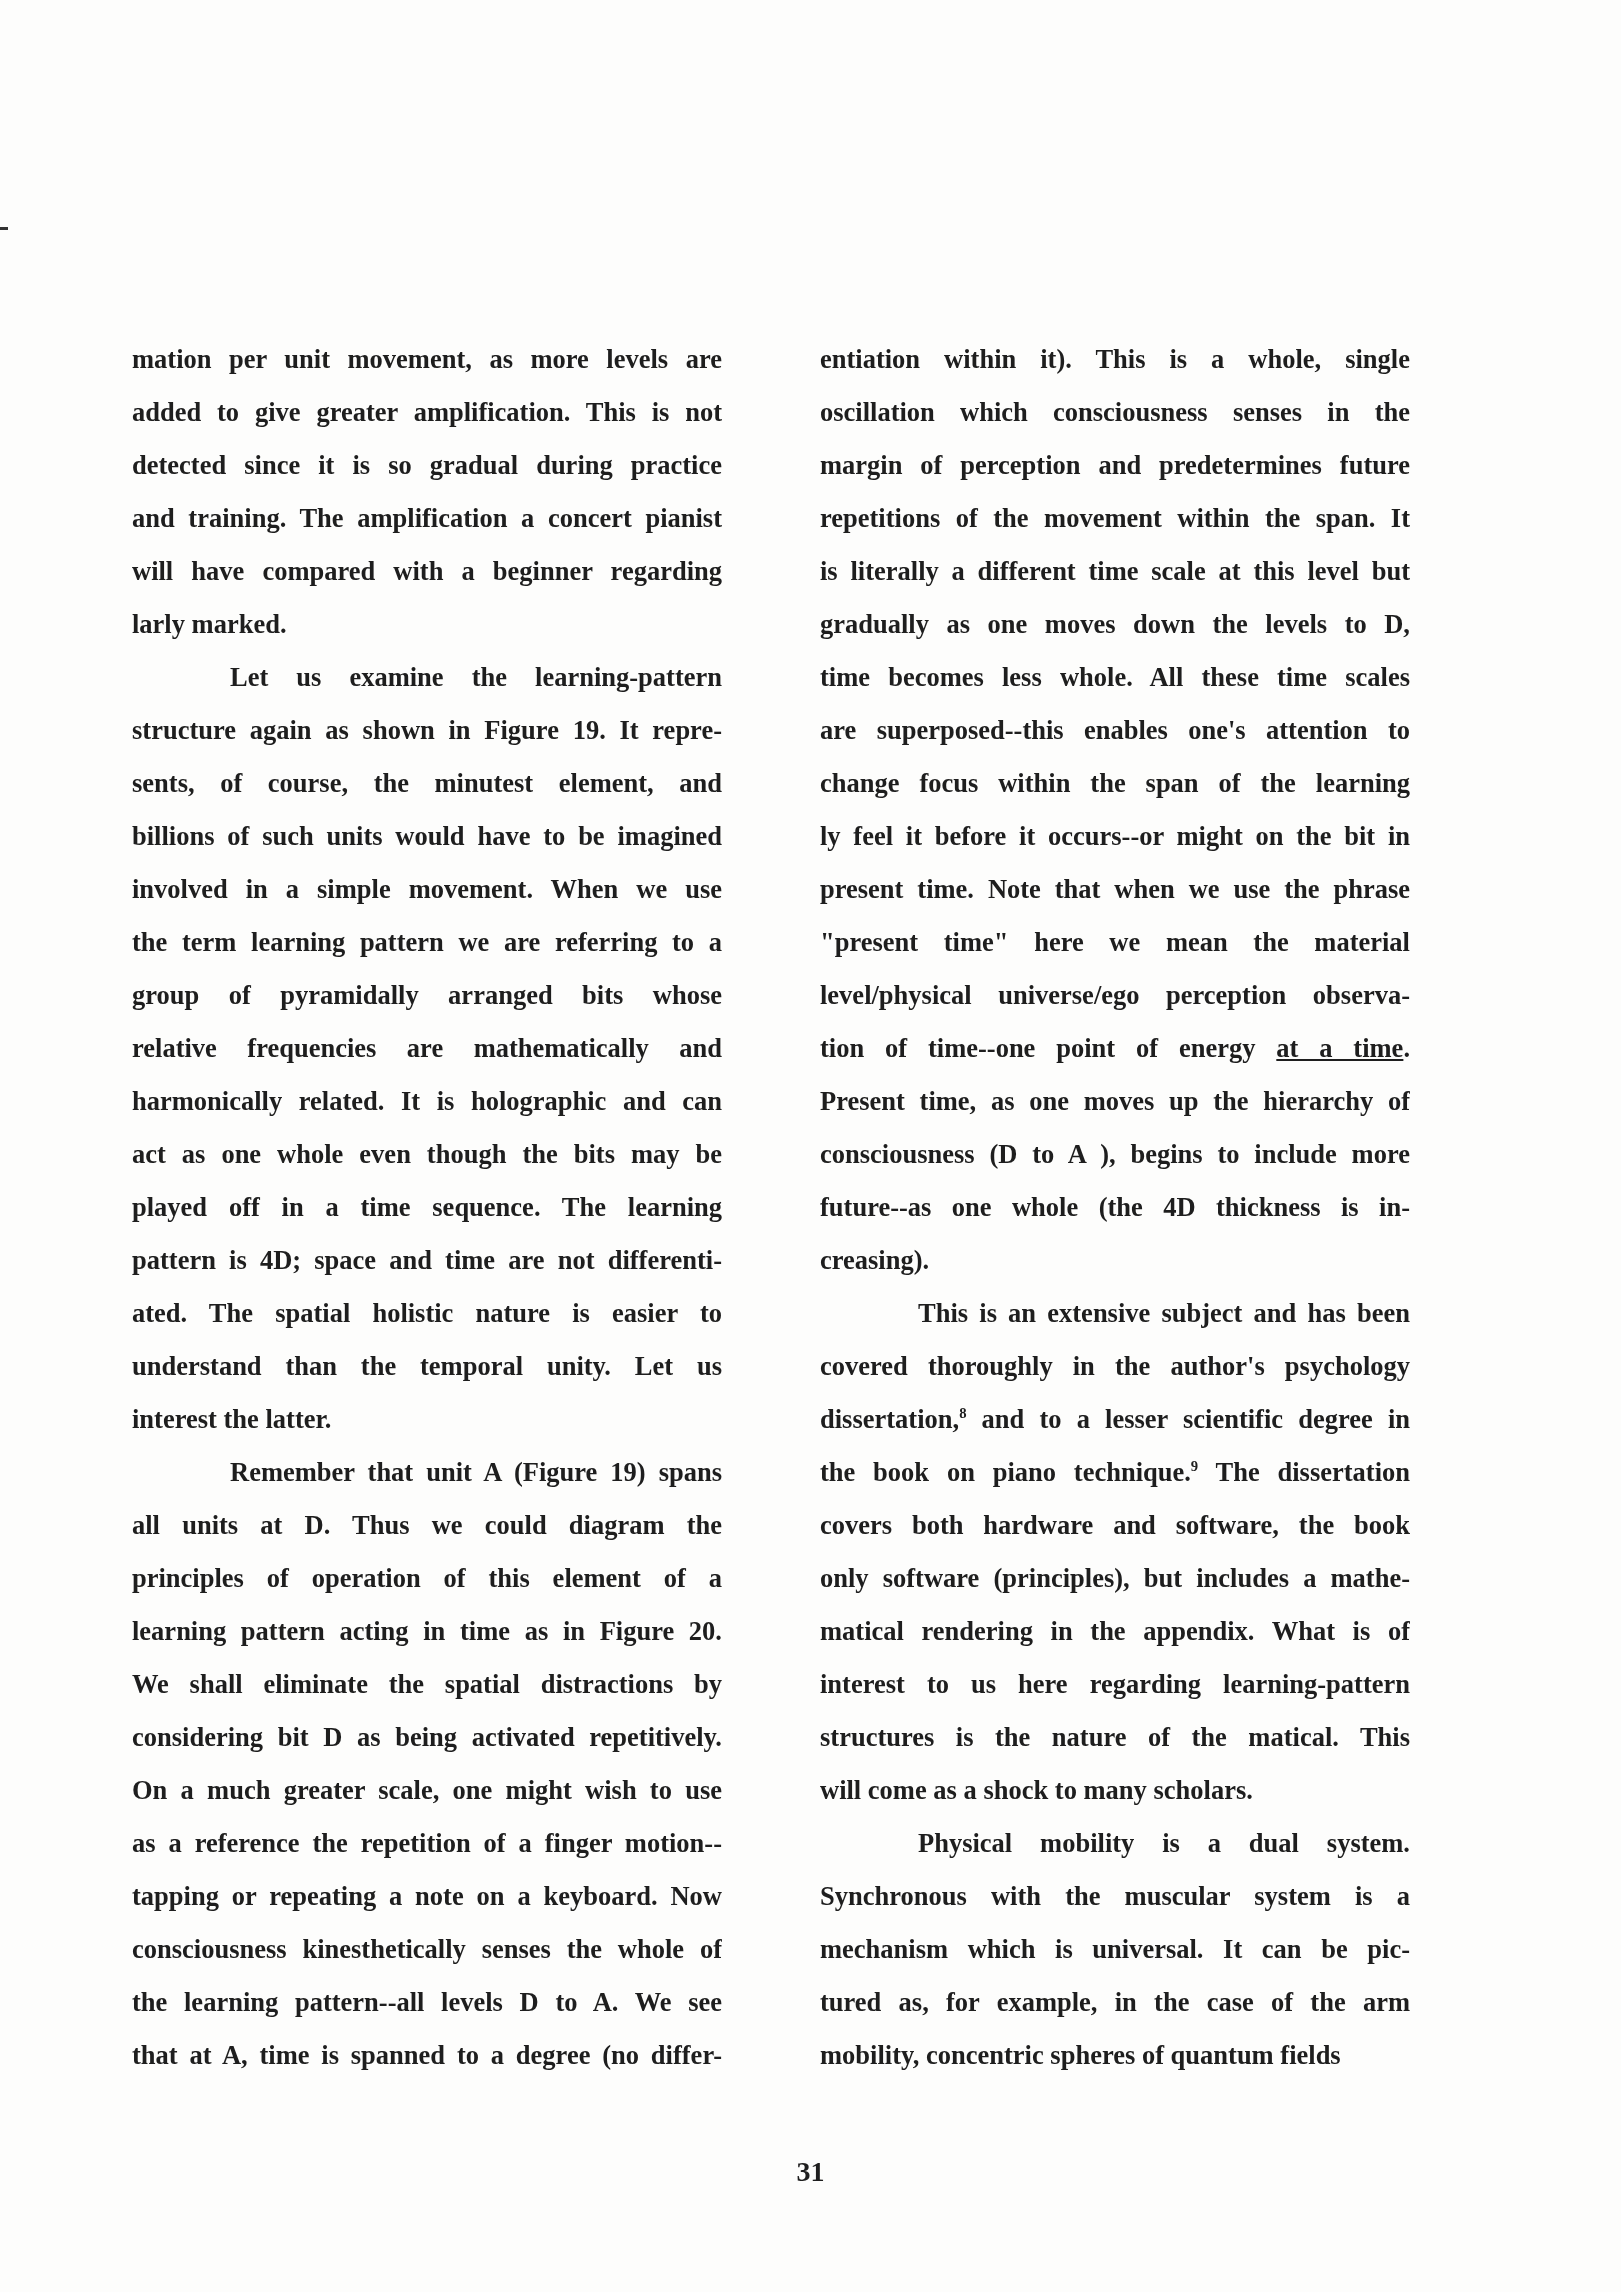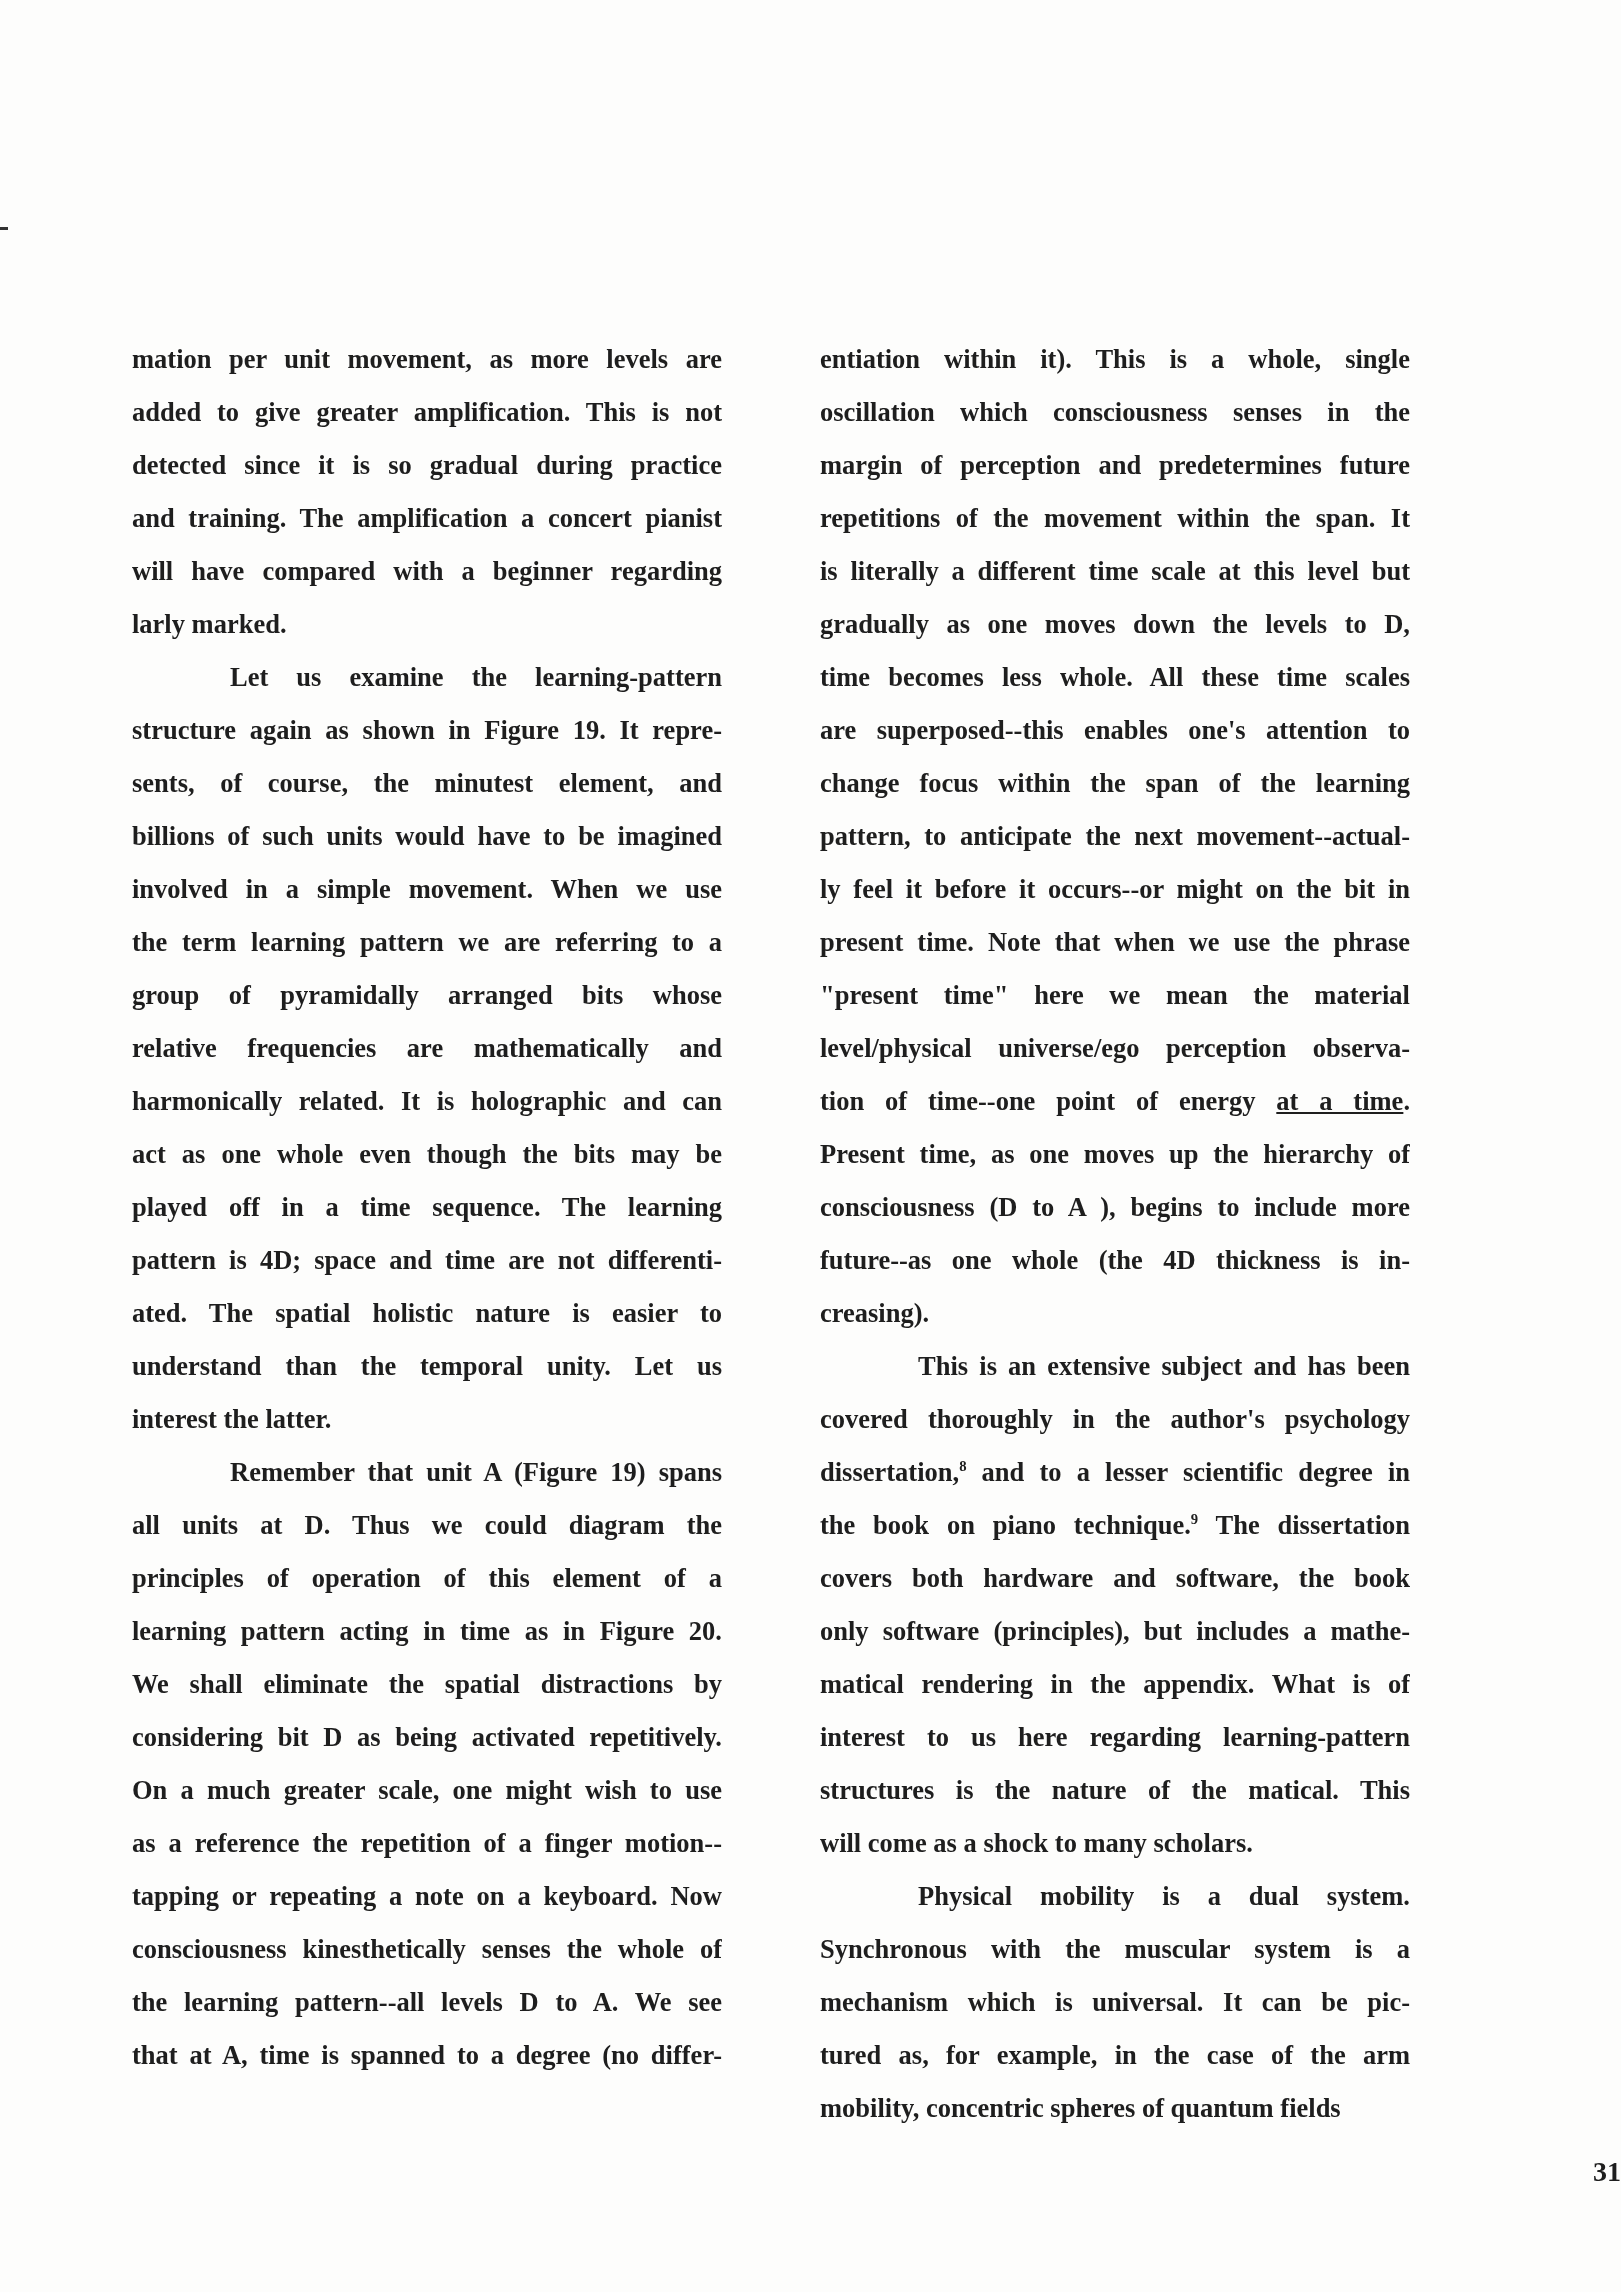--- a/index.html
+++ b/index.html
@@ -13,21 +13,21 @@
   .col.right { left: 820px; }
   .line {
     height: 53px; line-height: 53px; font-size: 26.5px; white-space: nowrap;
     text-align: justify; text-align-last: justify; overflow: hidden;
   }
   .line.last { text-align-last: left; }
   .line.indent { padding-left: 98px; }
   .u { text-decoration: underline; margin-top: 48px; }
   sup { font-size: 14.7px; line-height: 0; vertical-align: super; }
   .pagenum {
-    position: absolute; top: 2156px; left: 0; width: 1621px; text-align: right;
+    position: absolute; top: 2156px; left: 0; width: 1621px; text-align: center;
     font-size: 28px;
   }
   .mark { position: absolute; left: 0; top: 227px; width: 7.8px; height: 2.9px; background: #333; }
 </style>
 </head>
 <body>
 
 <div class="page">
   <div class="mark"></div>
   <div class="col left" id="left-col">
@@ -68,21 +68,20 @@
   <div class="col right" id="right-col">
       <div class="line">entiation within it).  This is a whole, single</div>
       <div class="line">oscillation which consciousness senses in the</div>
       <div class="line">margin of perception and predetermines future</div>
       <div class="line">repetitions of the movement within the span.  It</div>
       <div class="line">is literally a different time scale at this level but</div>
       <div class="line">gradually as one moves down the levels to D,</div>
       <div class="line">time becomes less whole.  All these time scales</div>
       <div class="line">are superposed--this enables one's attention to</div>
       <div class="line">change focus within the span of the learning</div>
-      <div class="line">pattern, to anticipate the next movement--actual-</div>
       <div class="line">ly feel it before it occurs--or might on the bit in</div>
       <div class="line">present time.  Note that when we use the phrase</div>
       <div class="line">"present time" here we mean the material</div>
       <div class="line">level/physical universe/ego perception observa-</div>
       <div class="line"><span>tion of time--one point of energy </span><span class="u">at a time</span><span>.</span></div>
       <div class="line">Present time, as one moves up the hierarchy of</div>
       <div class="line">consciousness (D to A ), begins to include more</div>
       <div class="line">future--as one whole (the 4D thickness is in-</div>
       <div class="line last">creasing).</div>
       <div class="line indent">This is an extensive subject and has been</div>

